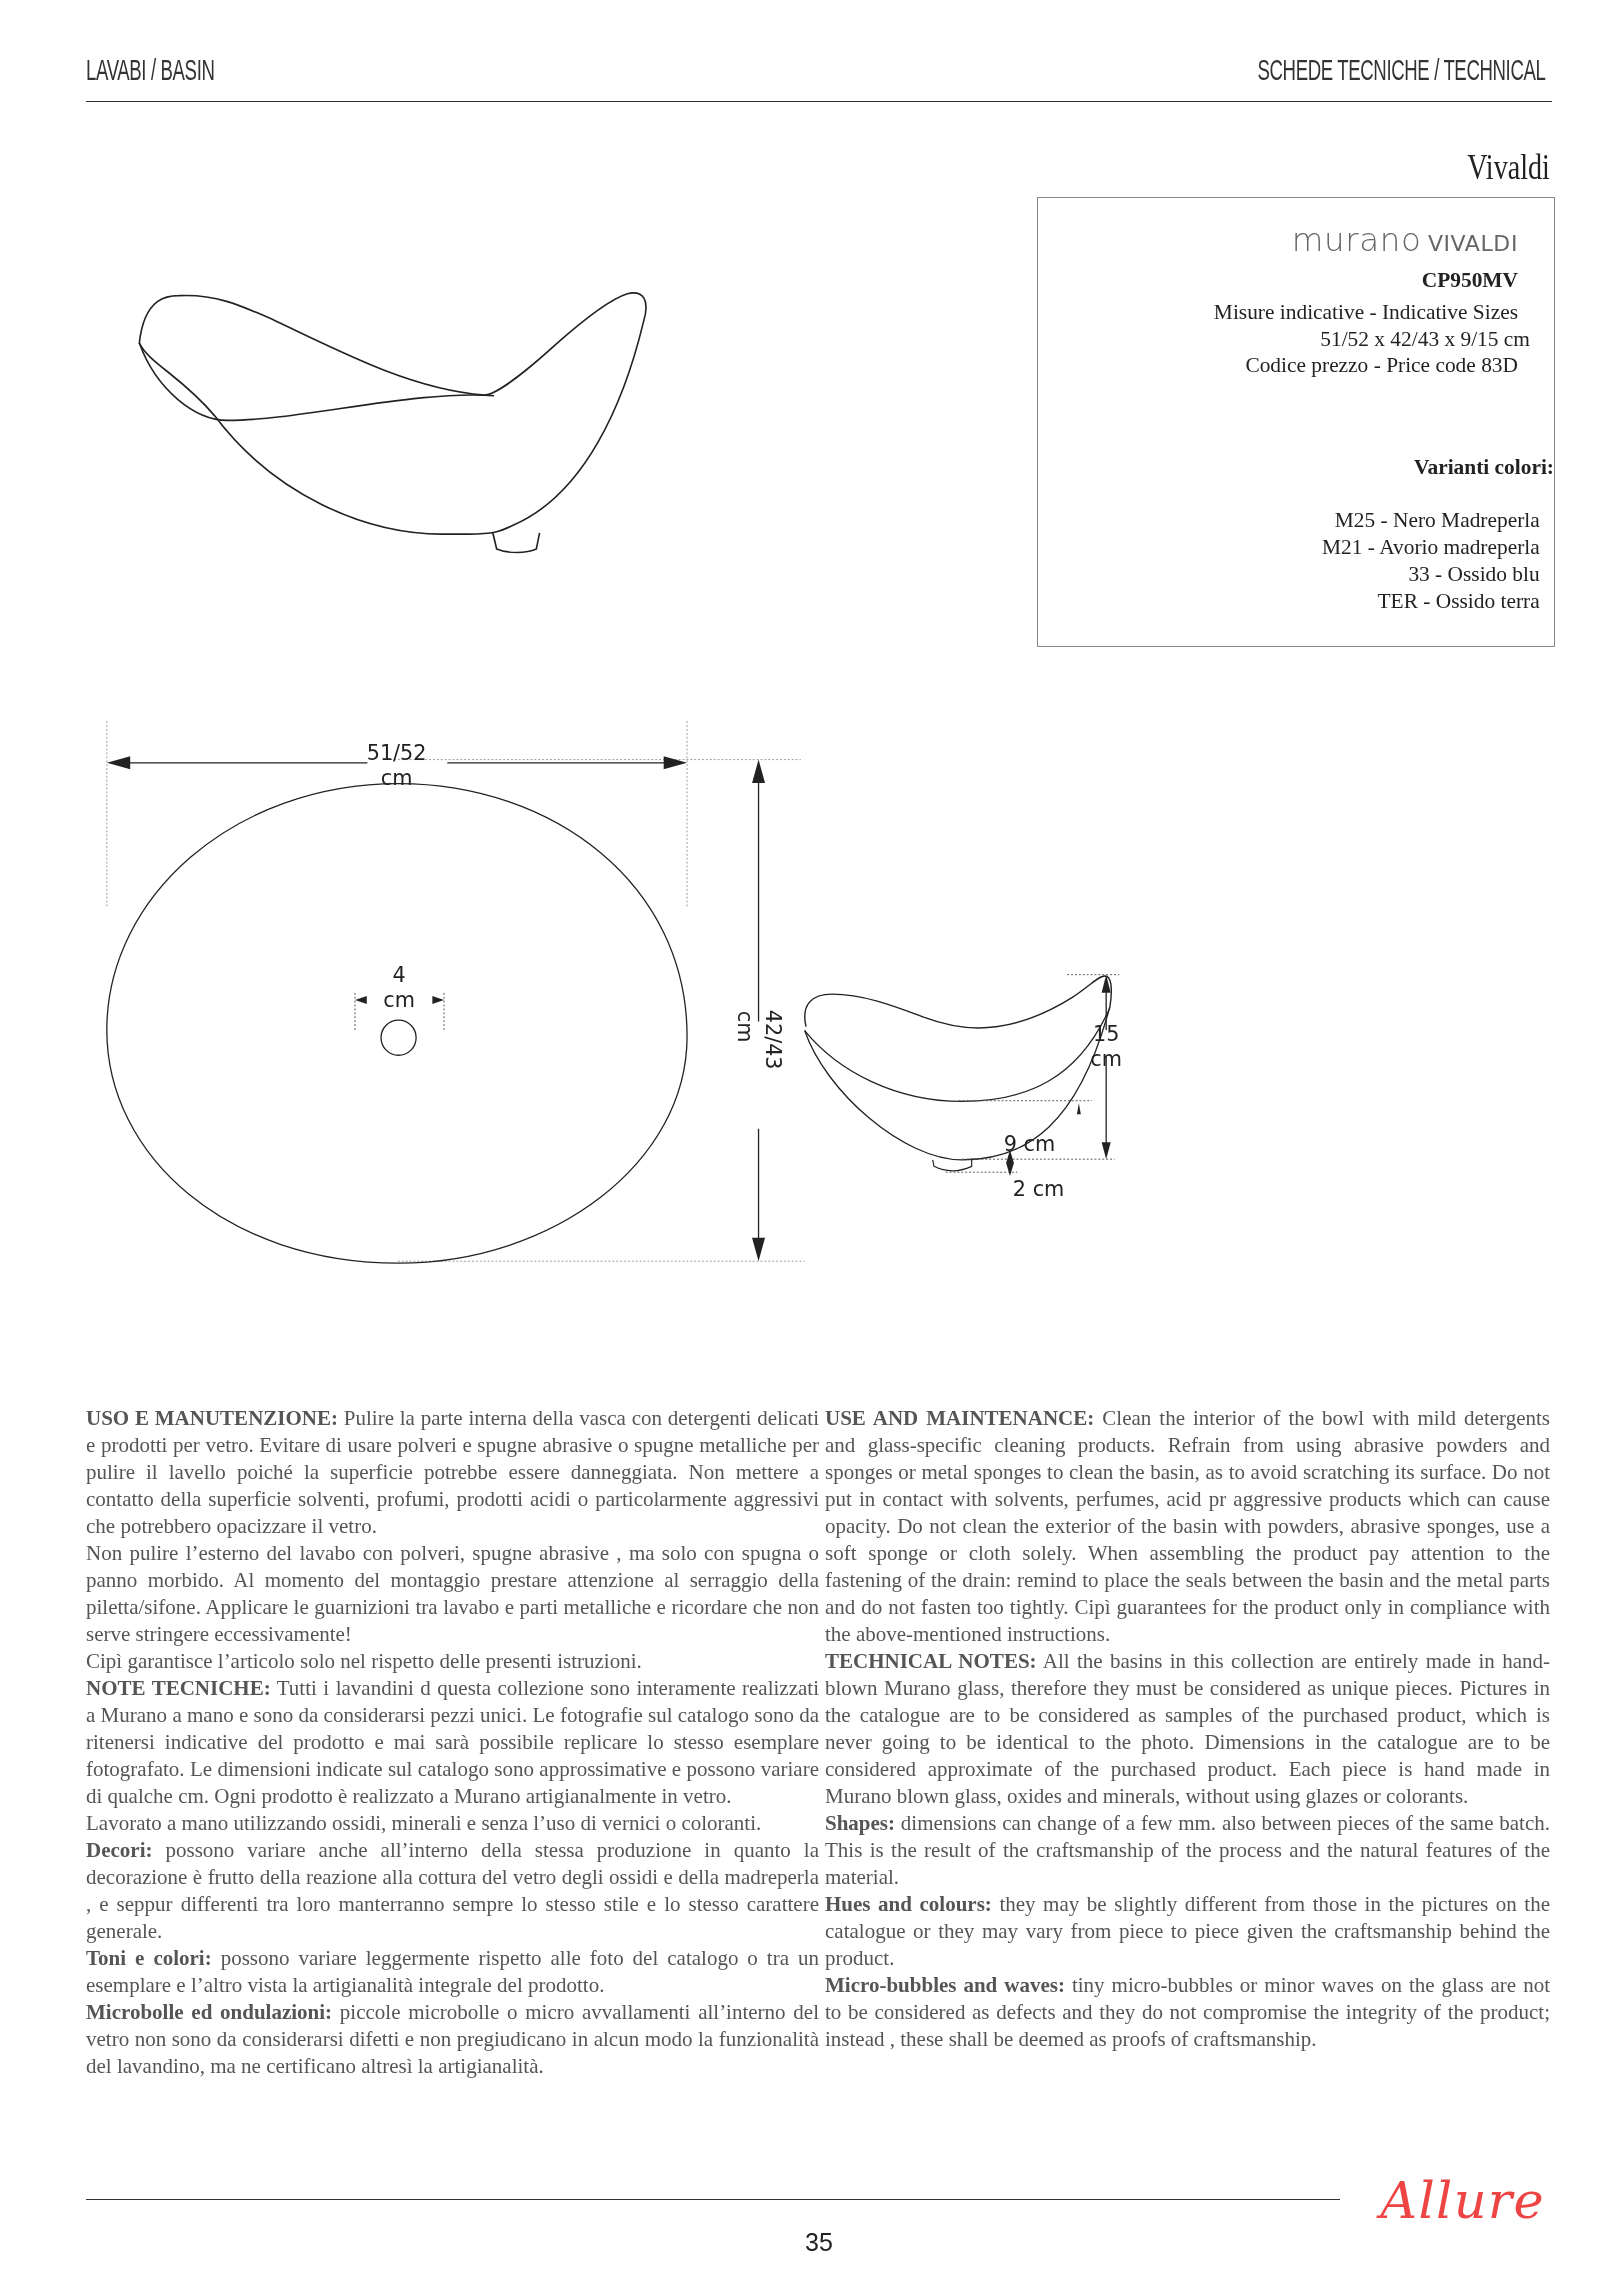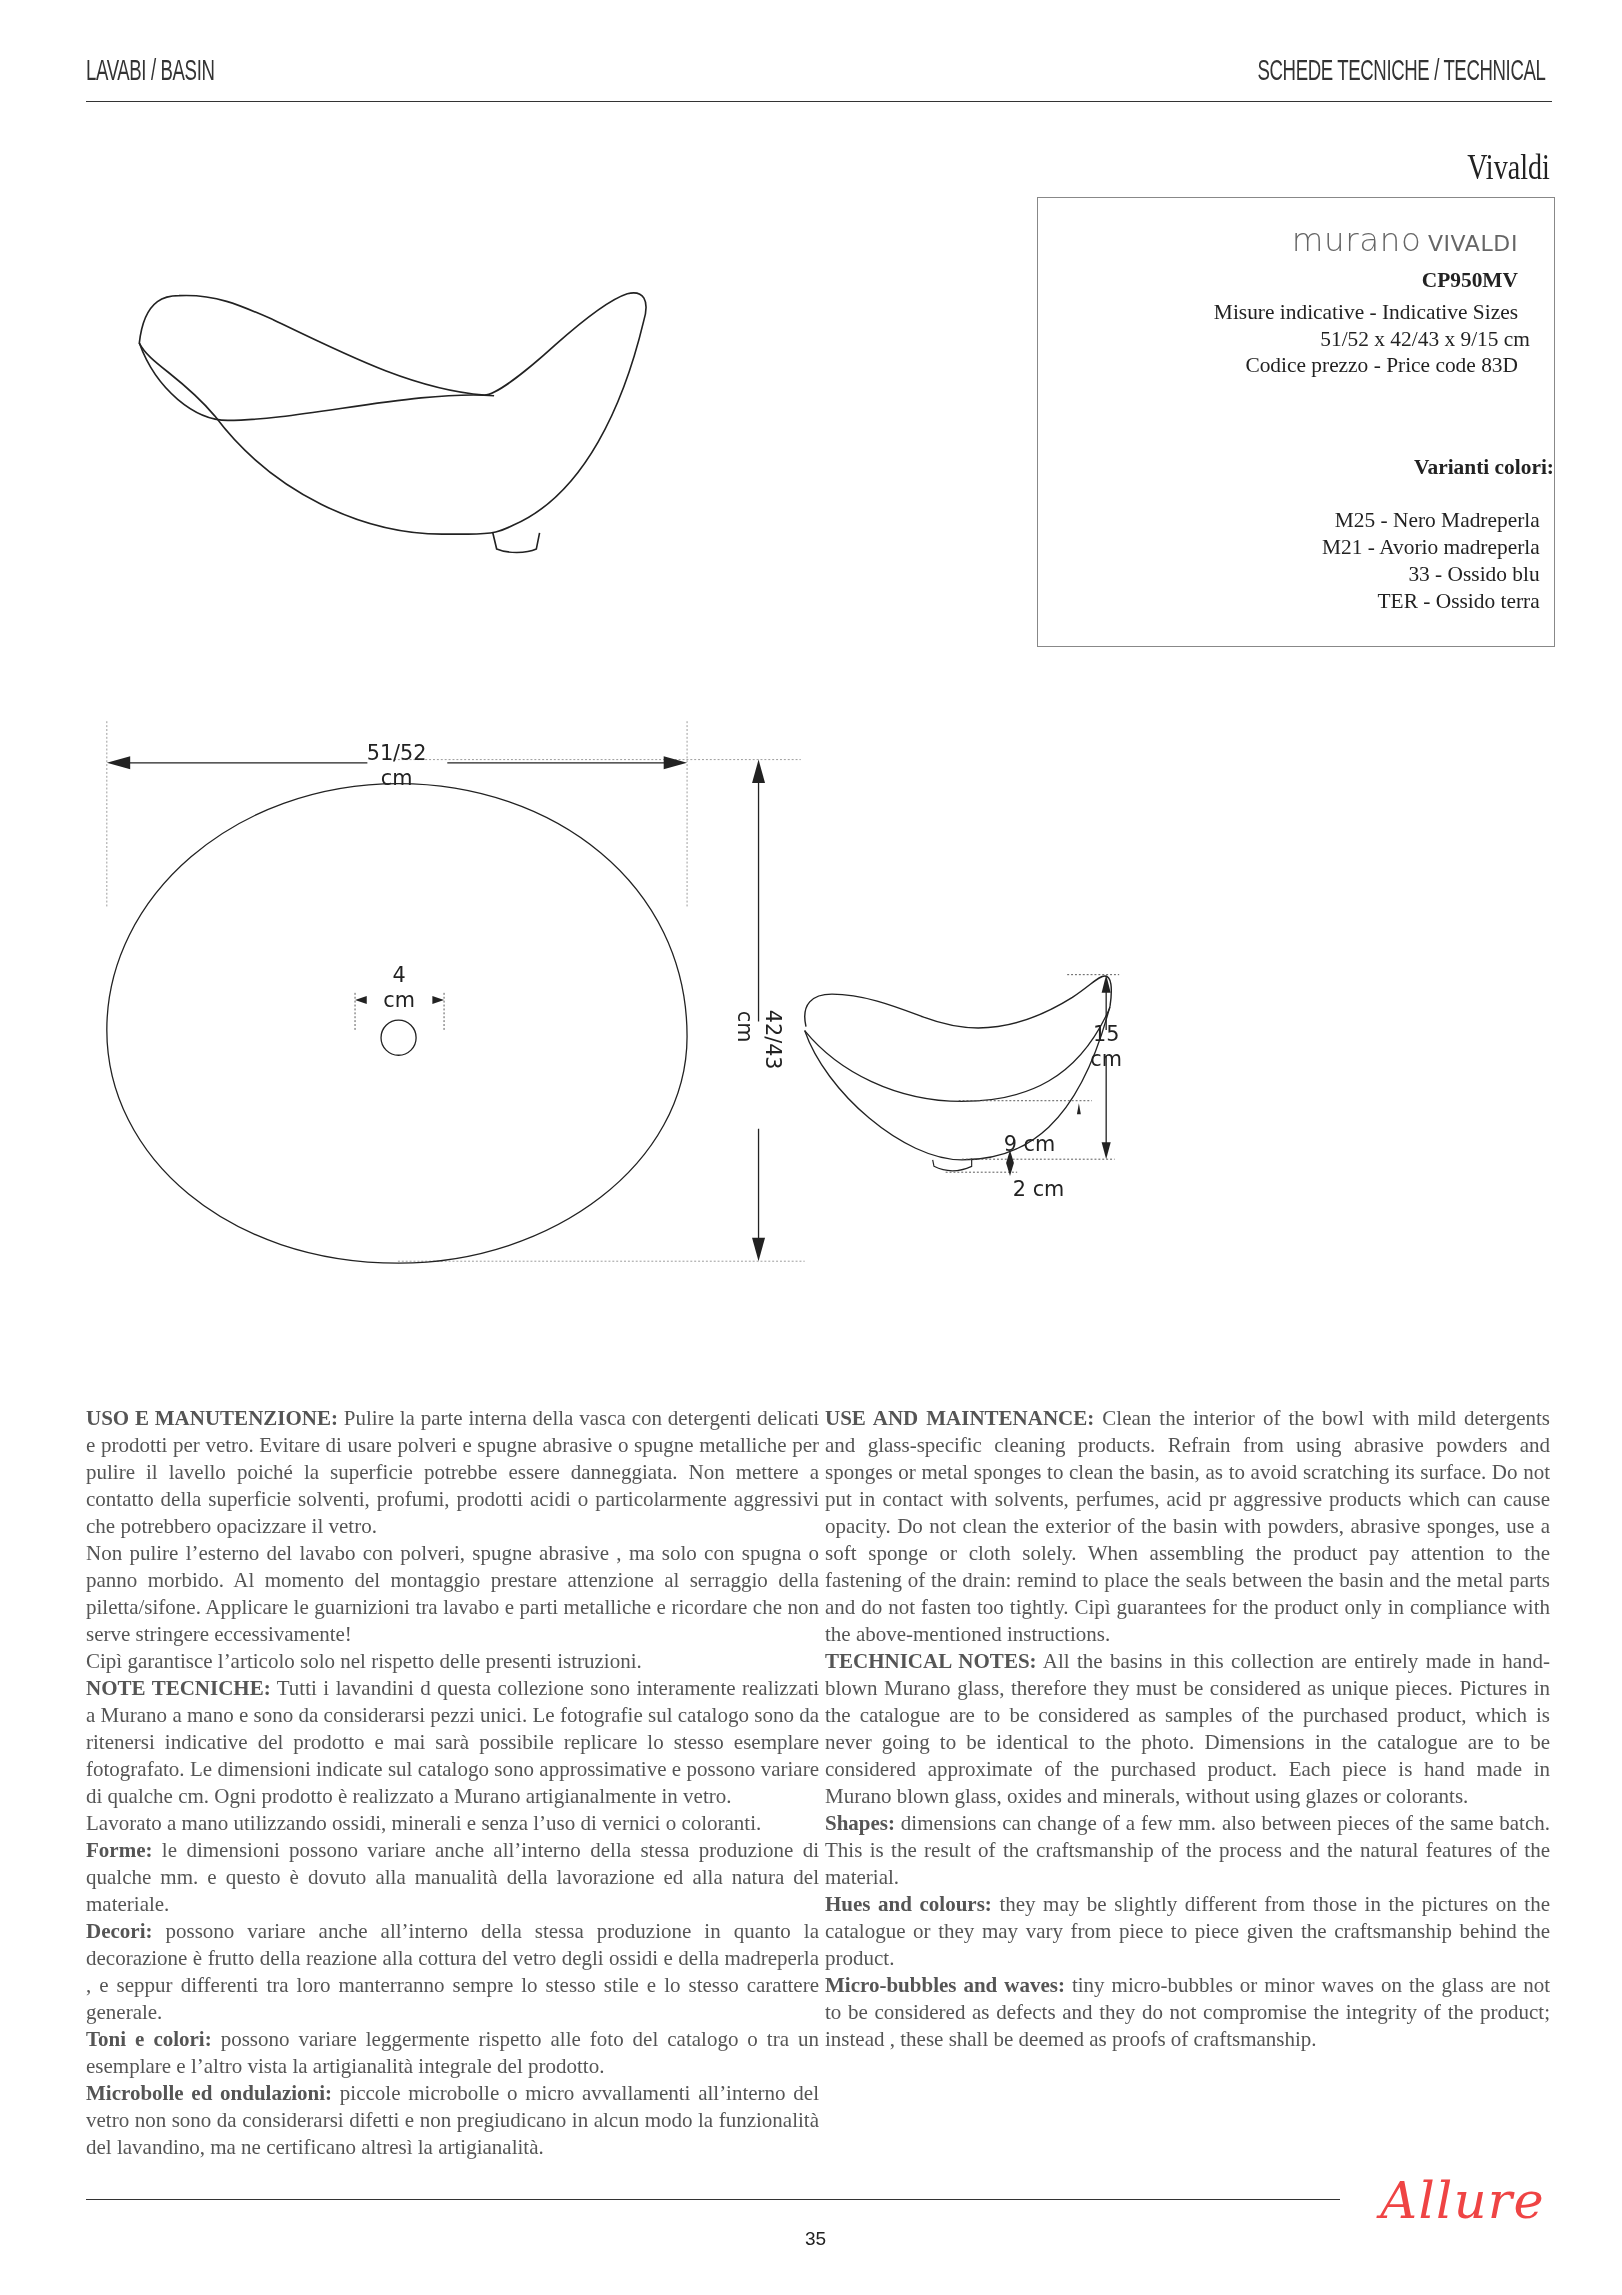--- a/index.html
+++ b/index.html
@@ -16,21 +16,21 @@
   #brand .b1 { font-size: 32.5px; color: #666; letter-spacing: 0.6px; font-weight: 300; }
   #brand .b2 { font-size: 22px; color: #666; margin-left: 6.5px; letter-spacing: 0.6px; }
   .bold { font-weight: bold; }
   svg.draw { position: absolute; overflow: visible; }
   .dim-text { font-family: "DejaVu Sans", sans-serif; font-size: 32px; fill: #222; }
   #text-left, #text-right { position: absolute; top: 1405px; width: 733px; font-size: 21px; line-height: 27px; color: #555; text-align: justify; }
   #text-left { left: 86px; }
   #text-right { left: 825px; width: 725px; }
   #text-left p, #text-right p { margin: 0; }
   .lbl { font-weight: bold; color: #555; }
-  #page-num { left: 805px; top: 2228px; font-family: "Liberation Sans", sans-serif; font-size: 19px; color: #222; }
+  #page-num { left: 805px; top: 2228px; font-family: "Liberation Sans", sans-serif; font-size: 25px; color: #222; }
   #allure { right: 78px; top: 2171px; font-family: "DejaVu Serif", serif; font-style: italic; font-size: 51px; color: #ef4444; letter-spacing: 1.3px; }
 </style>
 </head>
 <body>
 
 <div id="hdr-left" class="abs hdr">LAVABI / BASIN</div>
 <div id="hdr-right" class="abs hdr">SCHEDE TECNICHE / TECHNICAL</div>
 <div class="rule" style="left:86px; top:101px; width:1466px;"></div>
 
 <div id="title" class="abs">Vivaldi</div>
@@ -112,21 +112,20 @@
   <text class="dim-text" x="1584" y="1772" text-anchor="middle">9 cm</text>
   <text class="dim-text" x="1598" y="1840" text-anchor="middle">2 cm</text>
 </svg>
 
 <div id="text-left">
   <p><span class="lbl">USO E MANUTENZIONE:</span><span> Pulire la parte interna della vasca con detergenti delicati e prodotti per vetro. Evitare di usare polveri e spugne abrasive o spugne metalliche per pulire il lavello poiché la superficie potrebbe essere danneggiata. Non mettere a contatto della superficie solventi, profumi, prodotti acidi o particolarmente aggressivi che potrebbero opacizzare il vetro.</span></p>
   <p><span>Non pulire l’esterno del lavabo con polveri, spugne abrasive , ma solo con spugna o panno morbido. Al momento del montaggio prestare attenzione al serraggio della piletta/sifone.  Applicare le guarnizioni tra lavabo e parti metalliche e ricordare che non serve stringere eccessivamente!</span></p>
   <p><span>Cipì garantisce l’articolo solo nel rispetto delle presenti istruzioni.</span></p>
   <p><span class="lbl">NOTE TECNICHE:</span><span> Tutti i lavandini d questa collezione sono interamente realizzati a Murano a mano e sono da considerarsi pezzi unici. Le fotografie sul catalogo sono da ritenersi indicative del prodotto e mai sarà possibile replicare lo stesso esemplare fotografato. Le dimensioni indicate sul catalogo sono approssimative e possono variare di qualche cm. Ogni prodotto è realizzato a Murano artigianalmente in vetro.</span></p>
   <p><span>Lavorato a mano utilizzando ossidi, minerali e senza l’uso di vernici o coloranti.</span></p>
-  <p><span class="lbl">Forme:</span><span> le dimensioni possono variare anche all’interno della stessa produzione di qualche mm. e questo è dovuto alla manualità della lavorazione ed alla natura del materiale.</span></p>
   <p><span class="lbl">Decori:</span><span> possono variare anche all’interno della stessa produzione in quanto la decorazione è frutto della reazione alla cottura del vetro degli ossidi e della madreperla , e seppur differenti tra loro manterranno sempre lo stesso stile e lo stesso carattere generale.</span></p>
   <p><span class="lbl">Toni e colori:</span><span> possono variare leggermente rispetto alle foto del catalogo o tra un esemplare e l’altro vista la artigianalità integrale del prodotto.</span></p>
   <p><span class="lbl">Microbolle ed ondulazioni:</span><span> piccole microbolle o micro avvallamenti all’interno del vetro non sono da considerarsi difetti e non pregiudicano in alcun modo la funzionalità del lavandino, ma ne certificano altresì la artigianalità.</span></p>
 </div>
 
 <div id="text-right">
   <p><span class="lbl">USE AND MAINTENANCE:</span><span> Clean the interior of the bowl with mild detergents and glass-specific cleaning products. Refrain from using abrasive powders and sponges or metal sponges to clean the basin, as to avoid scratching its surface. Do not put in contact with solvents, perfumes, acid pr aggressive products which can cause opacity. Do not clean the exterior of the basin with powders, abrasive sponges, use a soft sponge or cloth solely. When assembling the product pay attention to the fastening of the drain: remind to place the seals between the basin and the metal parts and do not fasten too tightly. Cipì guarantees for the product only in compliance with the above-mentioned instructions.</span></p>
   <p><span class="lbl">TECHNICAL NOTES:</span><span> All the basins in this collection are entirely made in hand-blown Murano glass, therefore they must be considered as unique pieces. Pictures in the catalogue are to be considered as samples of the purchased product, which is never going to be identical to the photo. Dimensions in the catalogue are to be considered approximate of the purchased product. Each piece is hand made in Murano blown glass, oxides and minerals, without using glazes or colorants.</span></p>
   <p><span class="lbl">Shapes:</span><span> dimensions can change of a few mm. also between pieces of the same batch. This is the result of the craftsmanship of the process and the natural features of the material.</span></p>
   <p><span class="lbl">Hues and colours:</span><span> they may be slightly different from those in the pictures on the catalogue or they may vary from piece to piece given the craftsmanship behind the product.</span></p>

